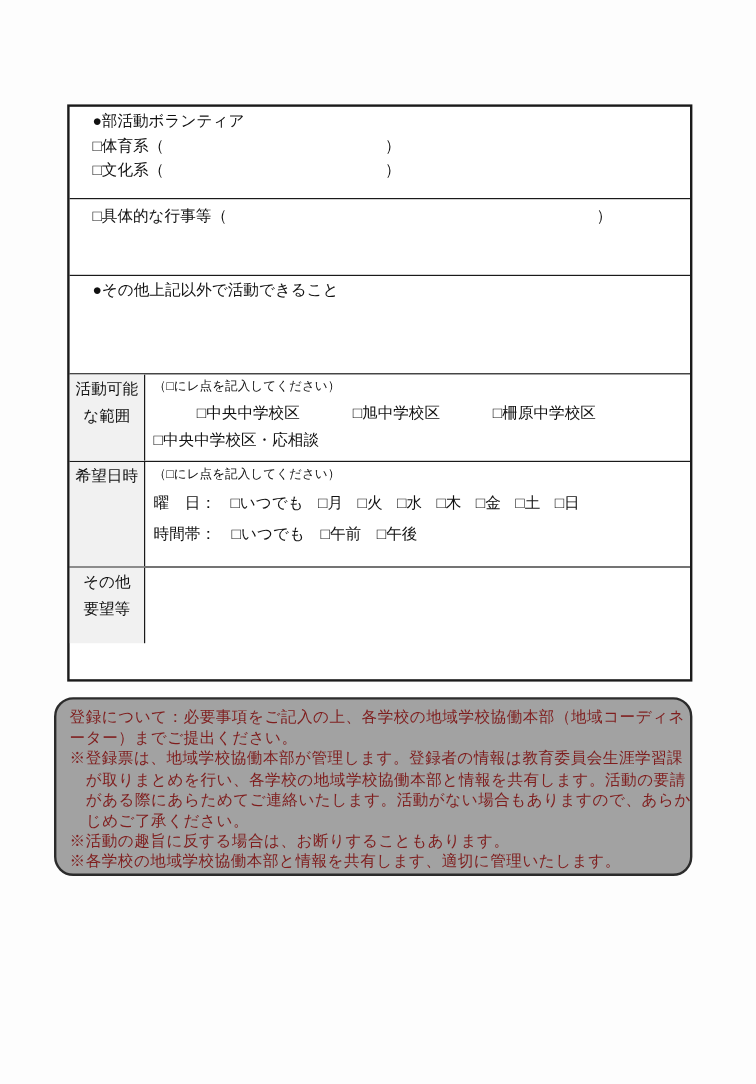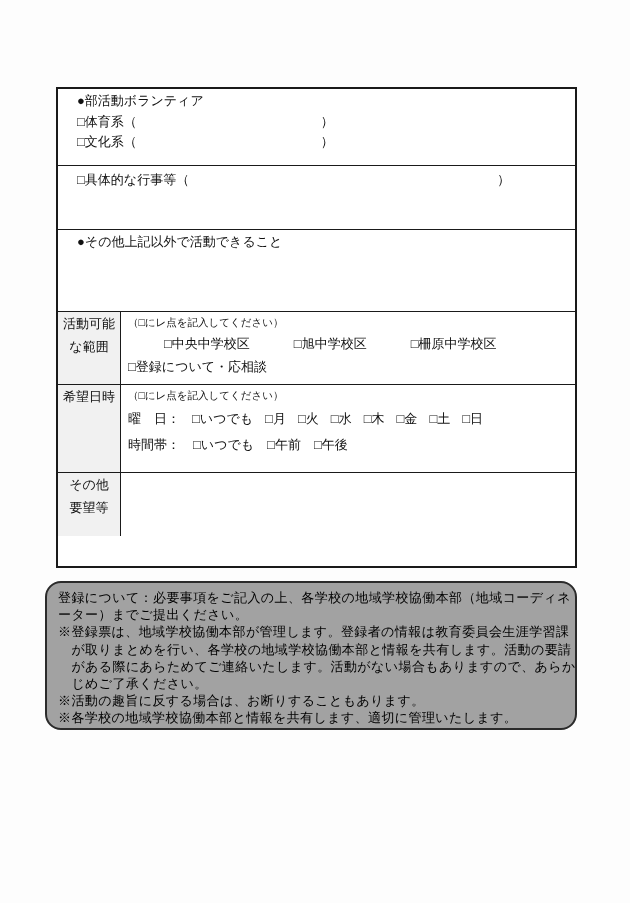--- a/index.html
+++ b/index.html
@@ -56,21 +56,21 @@
   .r4 .single{line-height:22.5px;white-space:nowrap;}
 
   
   .notice{
     position:absolute;left:45px;top:581px;width:532px;height:149px;
     box-sizing:border-box;
     background:#a2a2a2;
     border:2px solid #2b2b2b;
     border-radius:16px;
     padding:6px 10px 5px 11px;
-    color:#000000;
+    color:#7f1d1d;
     font-size:13px;
     letter-spacing:0.4px;
   }
   .nline{line-height:17.2px;white-space:pre;}
 </style>
 </head>
 <body>
 
 <div class="page">
 
@@ -95,21 +95,21 @@
         <div>活動可能</div>
         <div>な範囲</div>
       </div>
       <div class="vcell">
         <div class="hint">（□にレ点を記入してください）</div>
         <div class="opts opts-area">
           <span>□中央中学校区</span>
           <span>□旭中学校区</span>
           <span>□柵原中学校区</span>
         </div>
-        <div class="single">□登録について・応相談</div>
+        <div class="single">□中央中学校区・応相談</div>
       </div>
     </div>
 
     <div class="trow r5 hrow">
       <div class="hcell">
         <div>希望日時</div>
       </div>
       <div class="vcell">
         <div class="hint">（□にレ点を記入してください）</div>
         <div class="opts opts-day">

